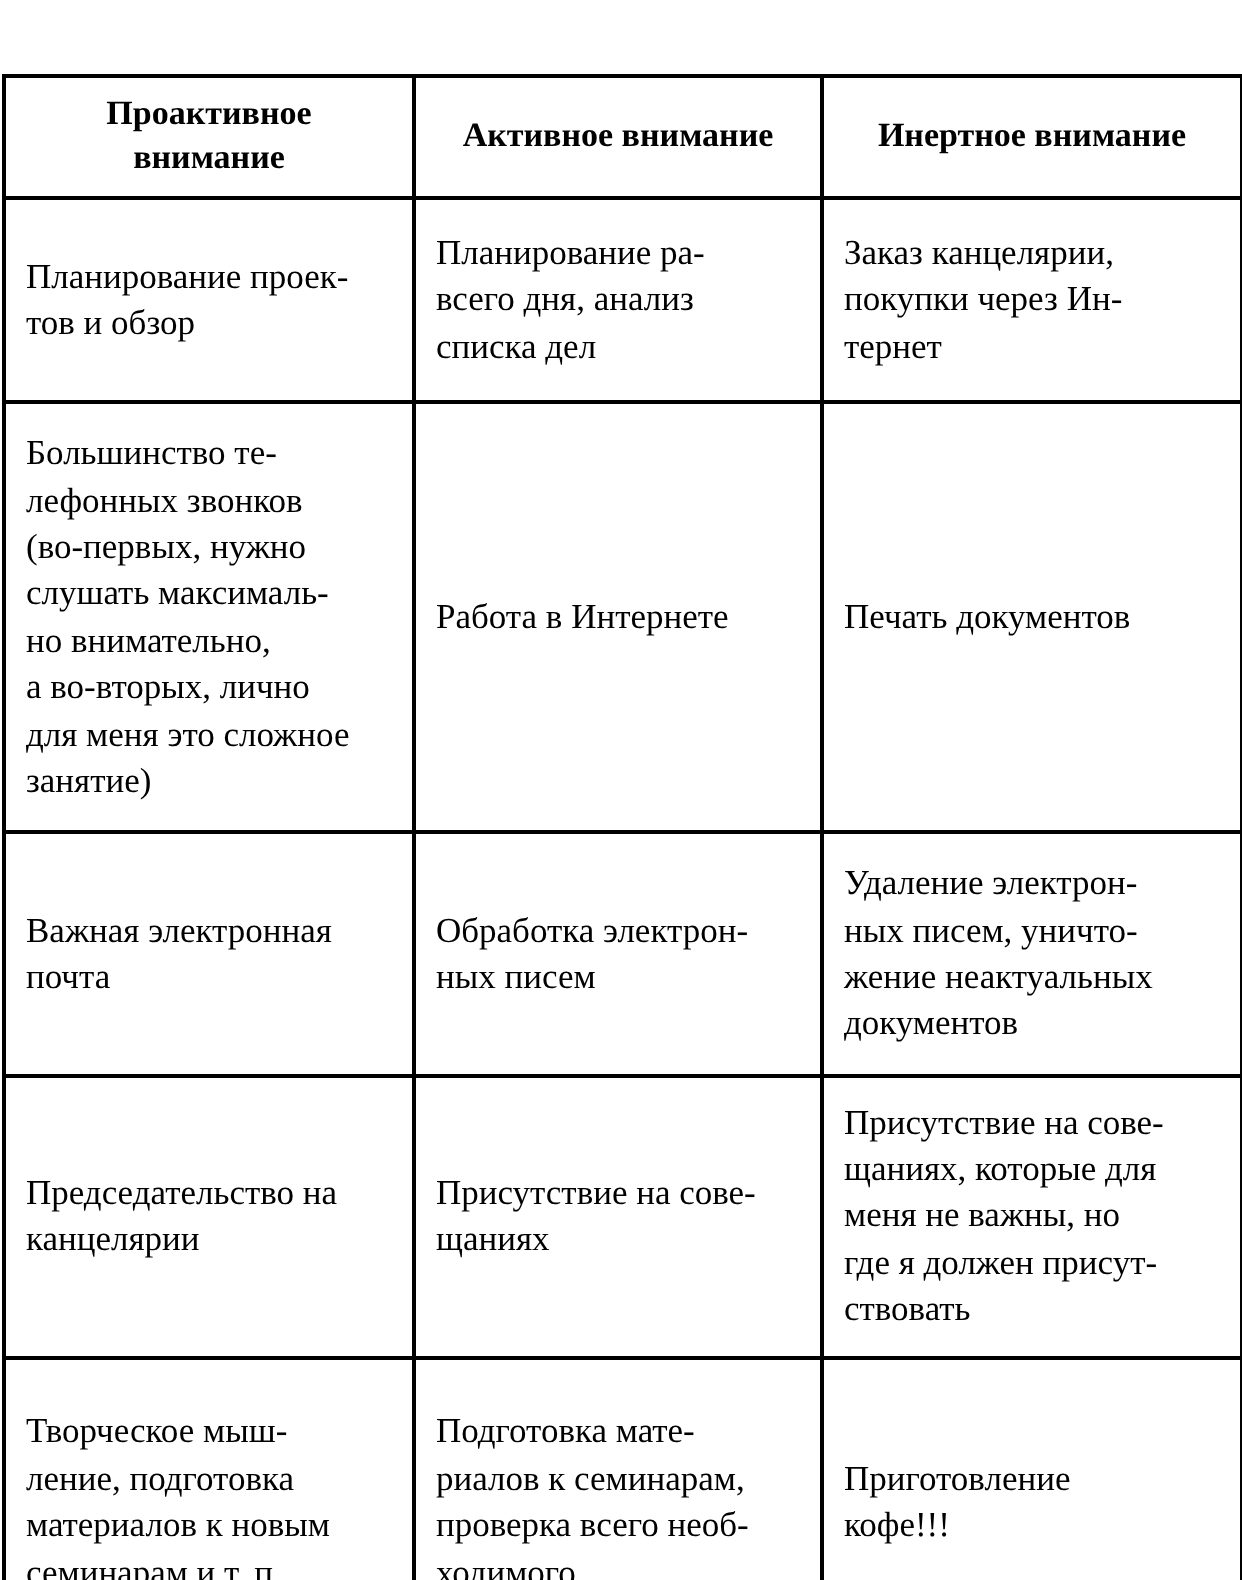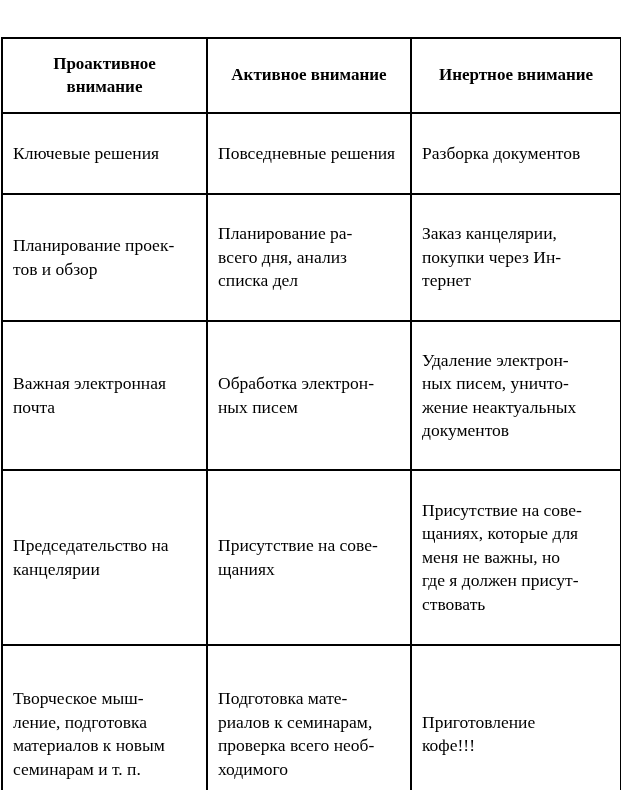--- a/index.html
+++ b/index.html
@@ -66,34 +66,41 @@
       <col style="width:204px">
       <col style="width:210px">
     </colgroup>
     <tbody>
       <tr class="row-h0">
         <th>Проактивное
 внимание</th>
         <th>Активное внимание</th>
         <th>Инертное внимание</th>
       </tr>
-      <tr class="row-h1">
-        <td>Ключевые решения</td>
-        <td>Повседневные решения</td>
-        <td>Разборка документов</td>
-      </tr>
       <tr class="row-h2">
         <td>Планирование проек-
 тов и обзор</td>
         <td>Планирование ра-
 всего дня, анализ
 списка дел</td>
         <td>Заказ канцелярии,
 покупки через Ин-
 тернет</td>
+      </tr>
+      <tr class="row-h3">
+        <td>Большинство те-
+лефонных звонков
+(во-первых, нужно
+слушать максималь-
+но внимательно,
+а во-вторых, лично
+для меня это сложное
+занятие)</td>
+        <td>Работа в Интернете</td>
+        <td>Печать документов</td>
       </tr>
       <tr class="row-h4">
         <td>Важная электронная
 почта</td>
         <td>Обработка электрон-
 ных писем</td>
         <td>Удаление электрон-
 ных писем, уничто-
 жение неактуальных
 документов</td>

